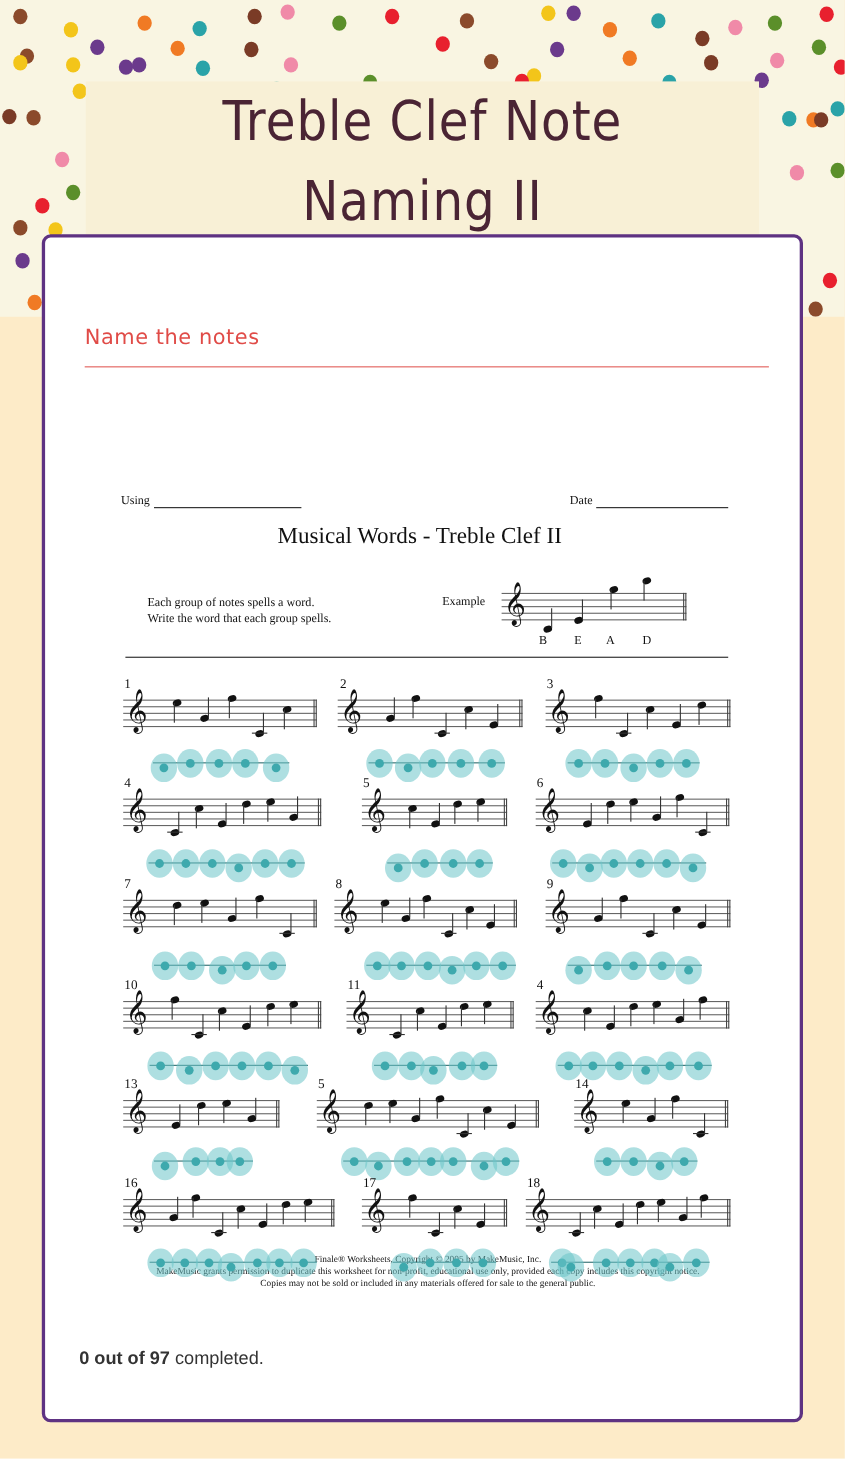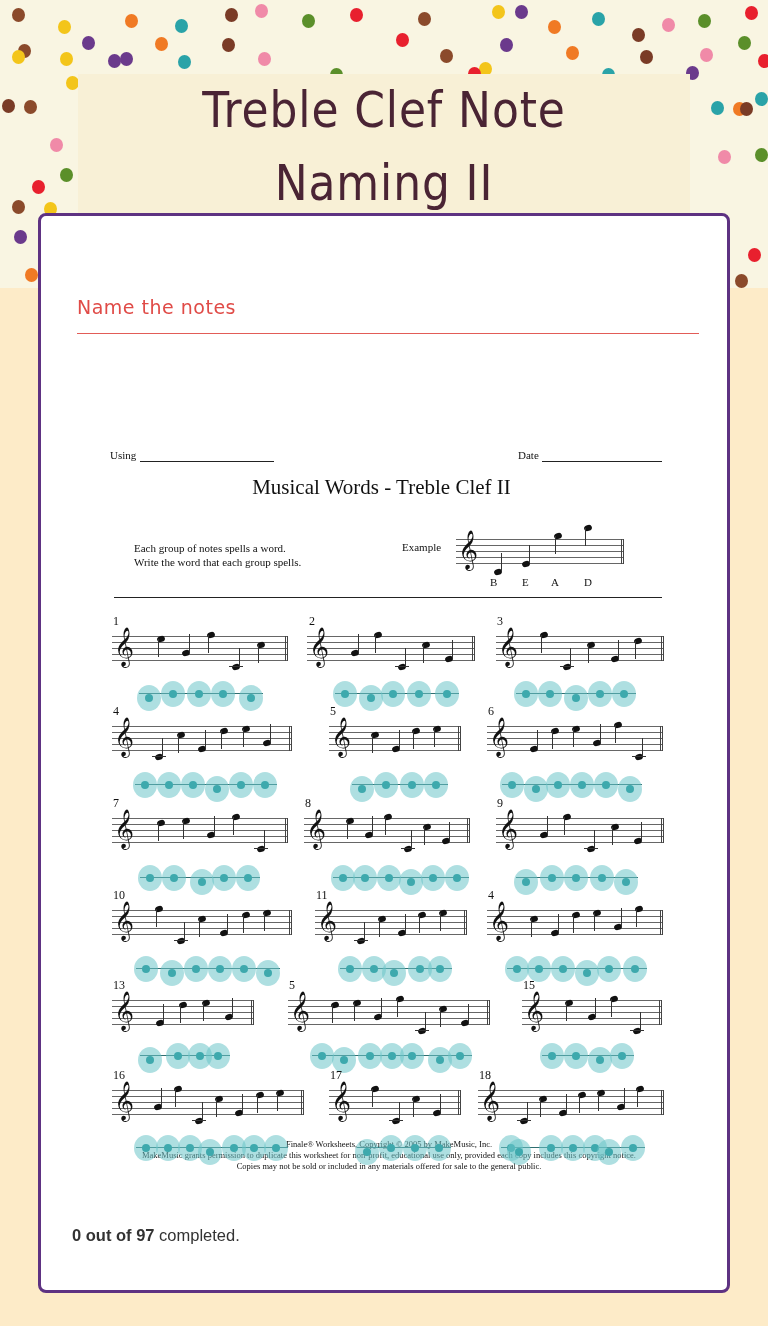--- a/index.html
+++ b/index.html
@@ -580,21 +580,21 @@
         <div class="stem" style="left: 180.143px; top: 4px; height: 18px;"></div>
       </div>
       <div class="hotline" style="left: 208px; top: 614px; width: 160px;"></div>
       <div class="hotspot" title="Exercise 14 note 1" style="left: 206px; top: 602px;"></div>
       <div class="hotspot" title="Exercise 14 note 2" style="left: 228px; top: 606px;"></div>
       <div class="hotspot" title="Exercise 14 note 3" style="left: 254px; top: 602px;"></div>
       <div class="hotspot" title="Exercise 14 note 4" style="left: 276px; top: 602px;"></div>
       <div class="hotspot" title="Exercise 14 note 5" style="left: 296px; top: 602px;"></div>
       <div class="hotspot" title="Exercise 14 note 6" style="left: 324px; top: 606px;"></div>
       <div class="hotspot" title="Exercise 14 note 7" style="left: 344px; top: 602px;"></div>
-      <span class="staff-num" style="left: 419px; top: 537px;">15</span>
+      <span class="staff-num" style="left: 419px; top: 537px;">14</span>
       <div class="staff" style="left: 418px; top: 559px; width: 140px;">
         <div class="line" style="top: 0px;"></div>
         <div class="line" style="top: 6px;"></div>
         <div class="line" style="top: 12px;"></div>
         <div class="line" style="top: 18px;"></div>
         <div class="line" style="top: 24px;"></div>
         <div class="bar"></div>
         <span class="clef">𝄞</span>
         <div class="note" style="left: 43.25px; top: 0px;"></div>
         <div class="stem" style="left: 44.25px; top: 3px; height: 18px;"></div>

